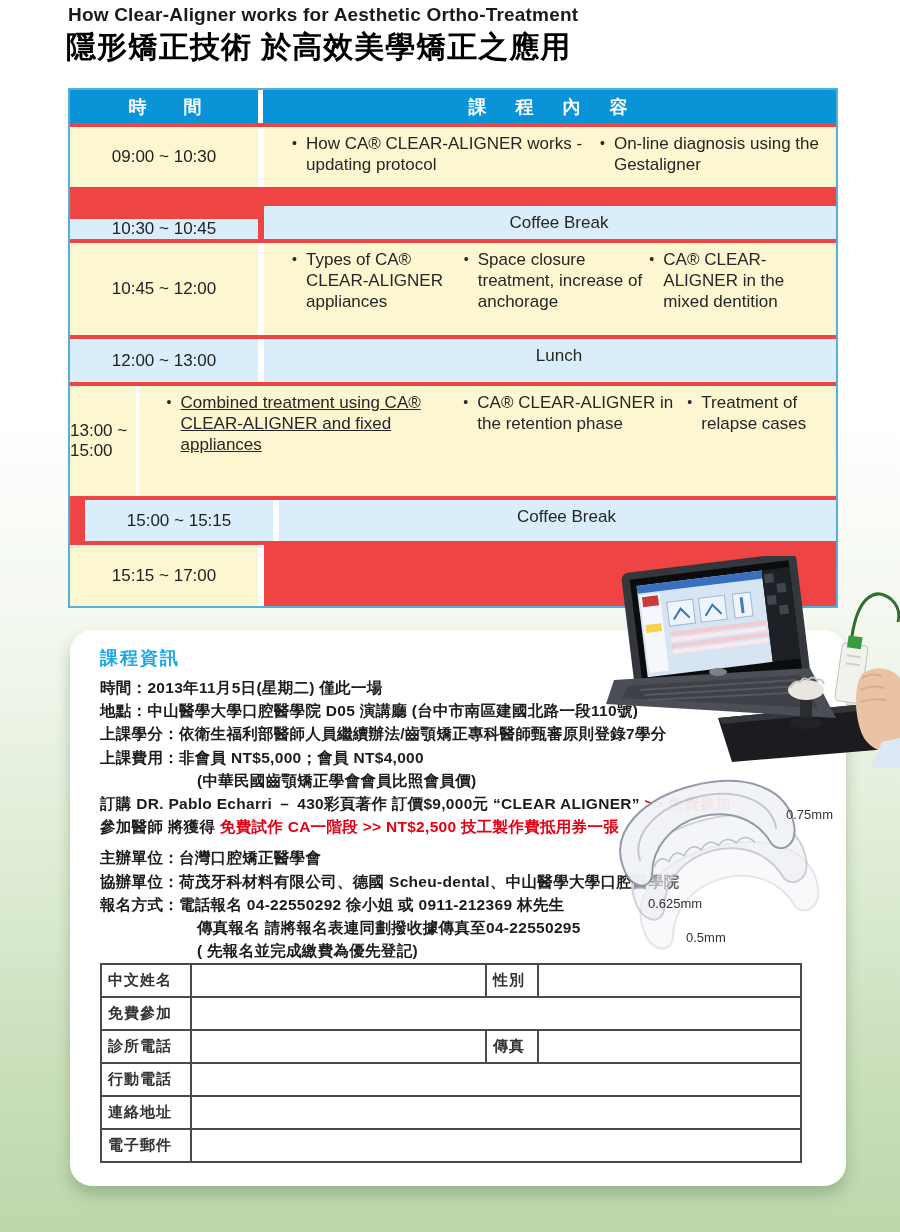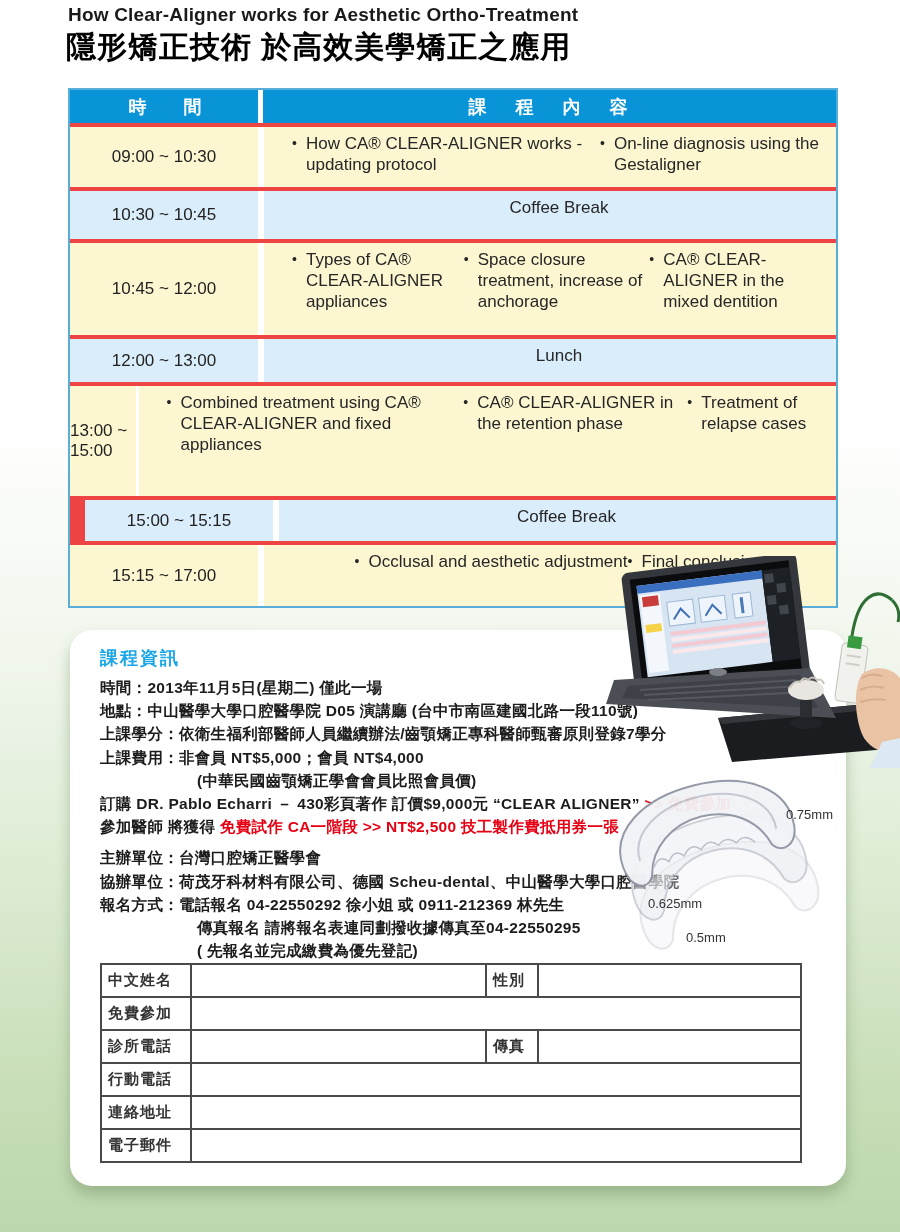--- a/index.html
+++ b/index.html
@@ -25,21 +25,21 @@
 
   .sch-row{ display:flex; margin-top:4px; }
   .sch-row:first-of-type{ margin-top:0; }
   .cell-time{ width:188px; display:flex; align-items:center; justify-content:center;
               font-size:17px; color:#222; }
   .cell-gap{ width:6px; background:#fff; }
   .cell-content{ flex:1; display:flex; flex-direction:row; justify-content:center;
                  padding:6px 10px 6px 28px; font-size:17px; color:#262626; line-height:21px; }
   .row-yellow .cell-time, .row-yellow .cell-content{ background:#fcf6d1; }
   .row-blue .cell-time, .row-blue .cell-content{ background:#daedfb; }
-  .r0{ height:60px; } .r1{ height:48px; } .r2{ height:92px; } .r3{ height:43px; }
+  .r0{ height:60px; } .r1{ height:48px;align-items:flex-end; } .r2{ height:92px; } .r3{ height:43px; }
   .r4{ height:110px; } .r5{ height:41px;padding-left:15px; } .r6{ height:61px; }
   .bullet{ position:relative; padding-left:14px; }
   .bullet::before{ content:"•"; position:absolute; left:0; top:0; font-size:14px; }
 
   
   .card{ left:70px; top:630px; width:776px; height:556px; background:#fff; border-radius:22px;
          box-shadow:0 9px 14px rgba(110,140,100,.45); }
   .card-inner{ position:absolute; left:30px; top:16px; right:24px; }
   .info-heading{ color:#1aa7e8; font-size:18px; font-weight:bold; letter-spacing:2px; margin-bottom:6px; }
   .info-line{ font-size:15.5px; font-weight:600; color:#1c1c1c; line-height:23.2px; letter-spacing:.3px; }
@@ -102,41 +102,37 @@
     <div class="cell-gap"></div>
     <div class="cell-content">
       <div>Lunch</div>
     </div>
   </div>
 
   <div class="sch-row row-yellow r4">
     <div class="cell-time">13:00 ~ 15:00</div>
     <div class="cell-gap"></div>
     <div class="cell-content">
-      <div class="bullet" style="width:480px;">Combined treatment using CA® CLEAR-ALIGNER and fixed appliances</div>
+      <div class="bullet" style="width:480px;text-decoration:underline;">Combined treatment using CA® CLEAR-ALIGNER and fixed appliances</div>
       <div class="bullet">CA® CLEAR-ALIGNER in the retention phase</div>
       <div class="bullet">Treatment of relapse cases</div>
     </div>
   </div>
 
   <div class="sch-row row-blue r5">
     <div class="cell-time">15:00 ~ 15:15</div>
     <div class="cell-gap"></div>
     <div class="cell-content">
       <div>Coffee Break</div>
     </div>
   </div>
 
   <div class="sch-row row-yellow r6">
     <div class="cell-time">15:15 ~ 17:00</div>
     <div class="cell-gap"></div>
-    <div class="cell-content">
-      <div class="bullet">Occlusal and aesthetic adjustment</div>
-      <div class="bullet">Final conclusion</div>
-    </div>
   </div>
 </div>
 
 <div class="abs card">
   <div class="card-inner">
     <div class="info-heading">課程資訊</div>
     <div class="info-line">時間：2013年11月5日(星期二) 僅此一場</div>
     <div class="info-line">地點：中山醫學大學口腔醫學院 D05 演講廳 (台中市南區建國北路一段110號)</div>
     <div class="info-line">上課學分：依衛生福利部醫師人員繼續辦法/齒顎矯正專科醫師甄審原則登錄7學分</div>
     <div class="info-line">上課費用：非會員 NT$5,000；會員 NT$4,000</div>

